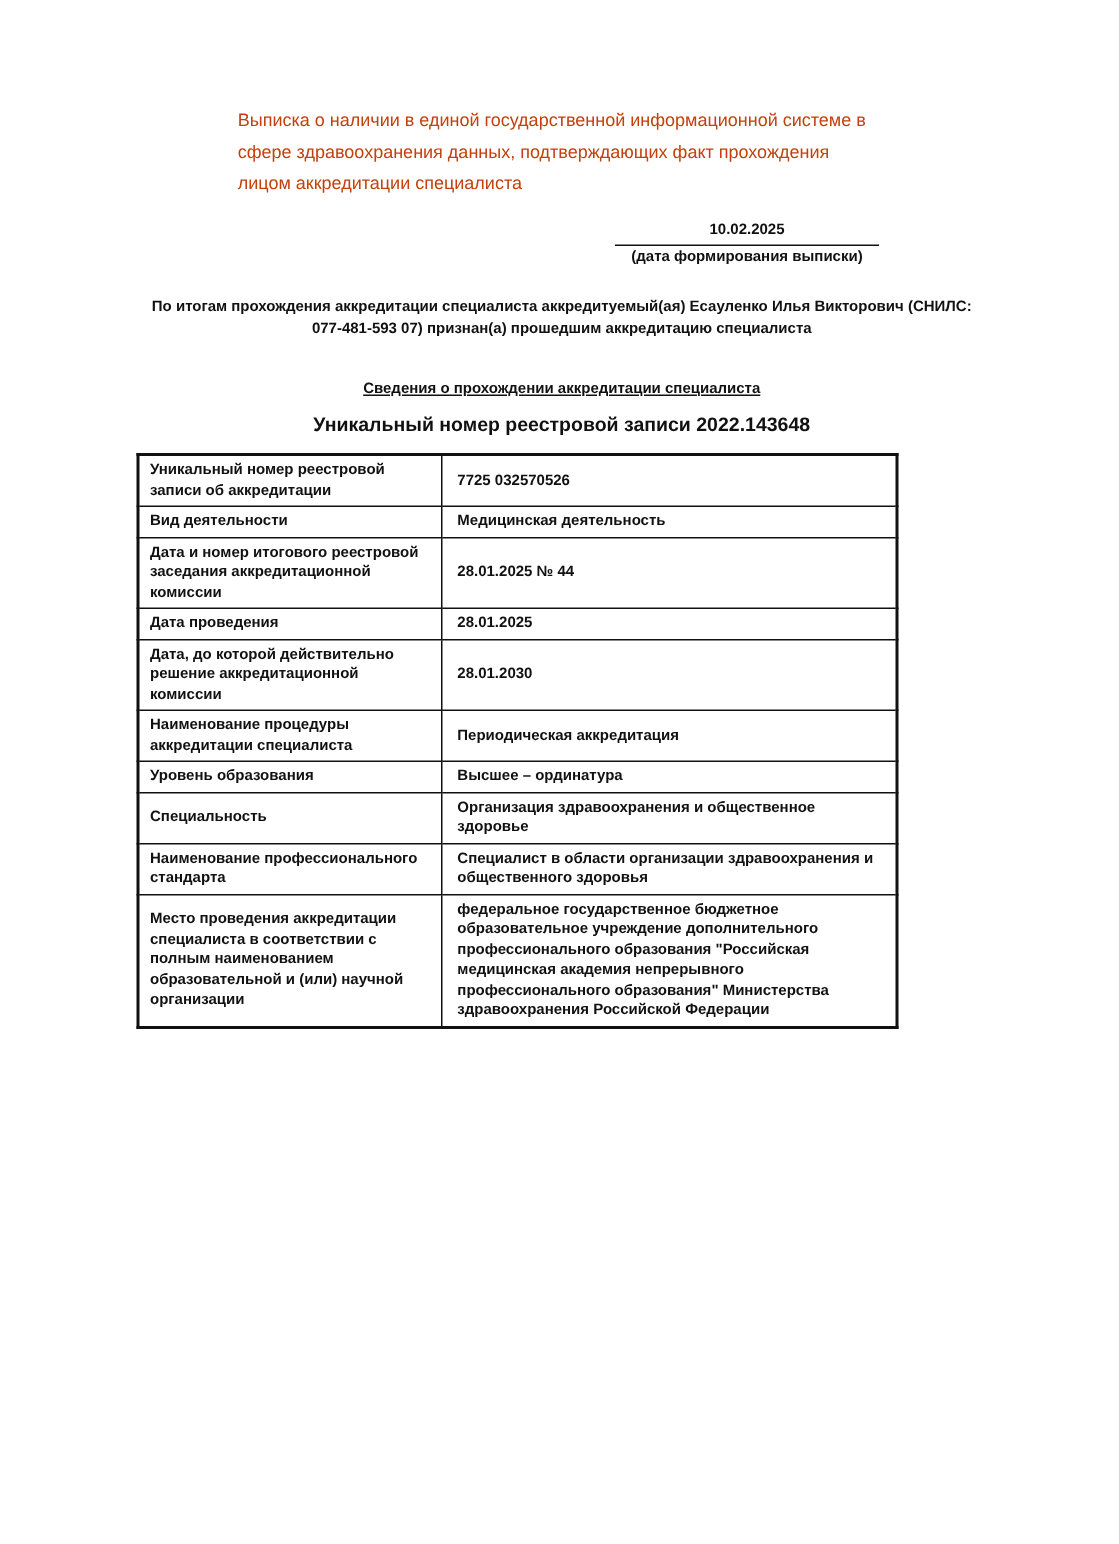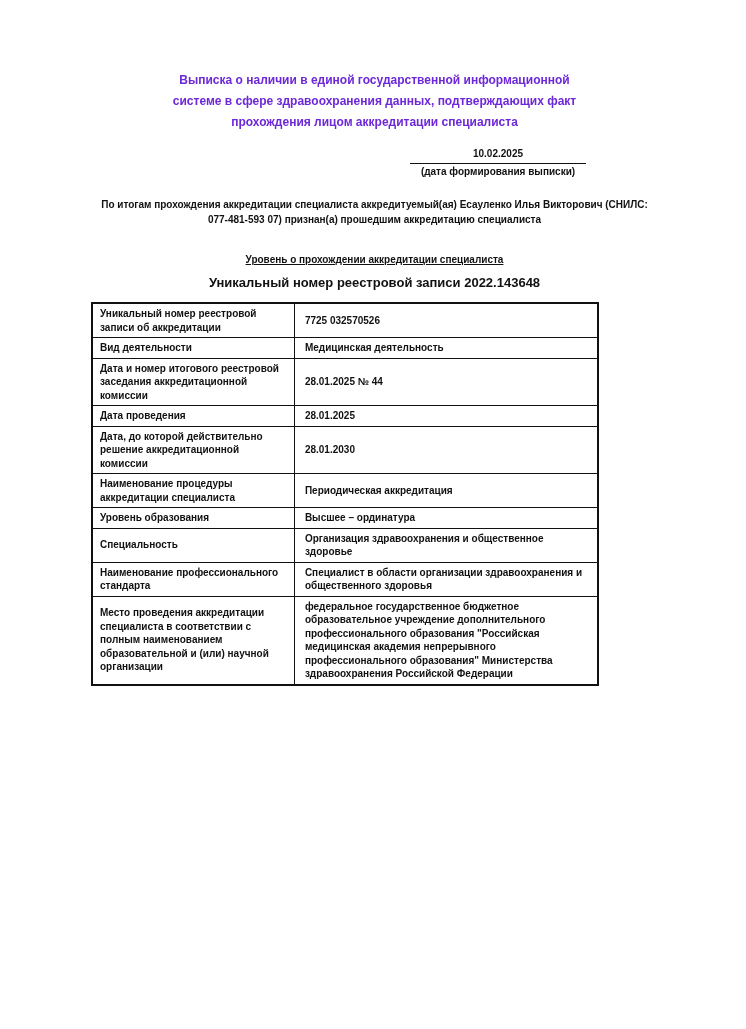--- a/index.html
+++ b/index.html
@@ -11,26 +11,25 @@
     position: relative;
     width: 746px;
     height: 1029px;
     background: #ffffff;
     padding: 70px 88px 0 91px;
     color: #111111;
     overflow: hidden;
   }
   .doc-title {
     font-size: 12px;
-    font-weight: 700;
+    font-weight: 400;
     line-height: 21px;
-    text-align: center;
     max-width: 432px;
     margin: 0 auto 14px auto;
-    color: #6d28d9;
+    color: #c2410c;
   }
   .date-block {
     width: 176px;
     margin: 0 72px 18px auto;
     text-align: center;
   }
   .date-value {
     font-size: 10px;
     font-weight: 700;
     line-height: 14px;
@@ -96,21 +95,21 @@
 
   <h1 class="doc-title">Выписка о наличии в единой государственной информационной системе в сфере здравоохранения данных, подтверждающих факт прохождения лицом аккредитации специалиста</h1>
 
   <div class="date-block">
     <div class="date-value">10.02.2025</div>
     <div class="date-caption">(дата формирования выписки)</div>
   </div>
 
   <p class="intro">По итогам прохождения аккредитации специалиста аккредитуемый(ая) Есауленко Илья Викторович (СНИЛС: 077-481-593 07) признан(а) прошедшим аккредитацию специалиста</p>
 
-  <div class="section-header">Уровень о прохождении аккредитации специалиста</div>
+  <div class="section-header">Сведения о прохождении аккредитации специалиста</div>
 
   <div class="registry-header">Уникальный номер реестровой записи 2022.143648</div>
 
   <table class="info-table">
     <tbody>
       <tr>
         <td class="cell-label">Уникальный номер реестровой записи об аккредитации</td>
         <td class="cell-value">7725 032570526</td>
       </tr>
       <tr>

